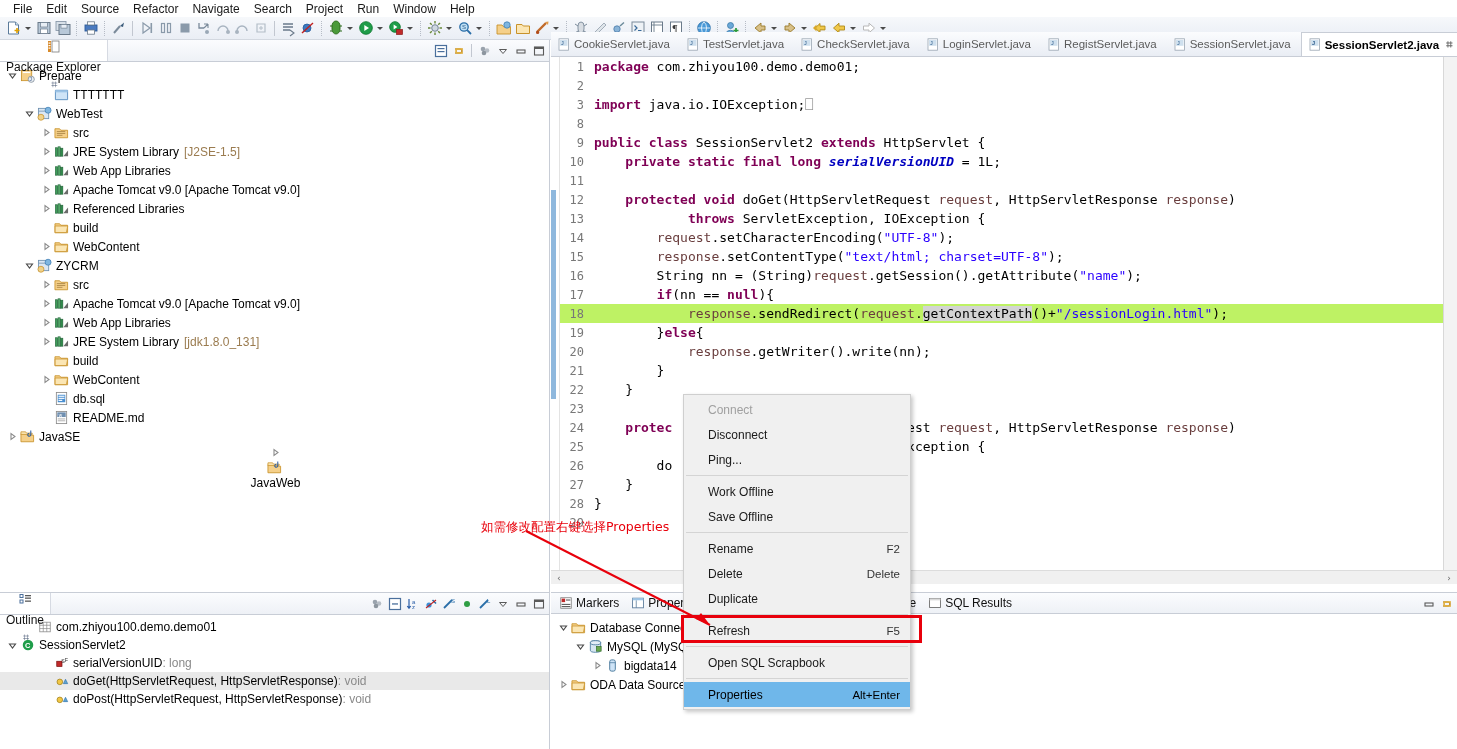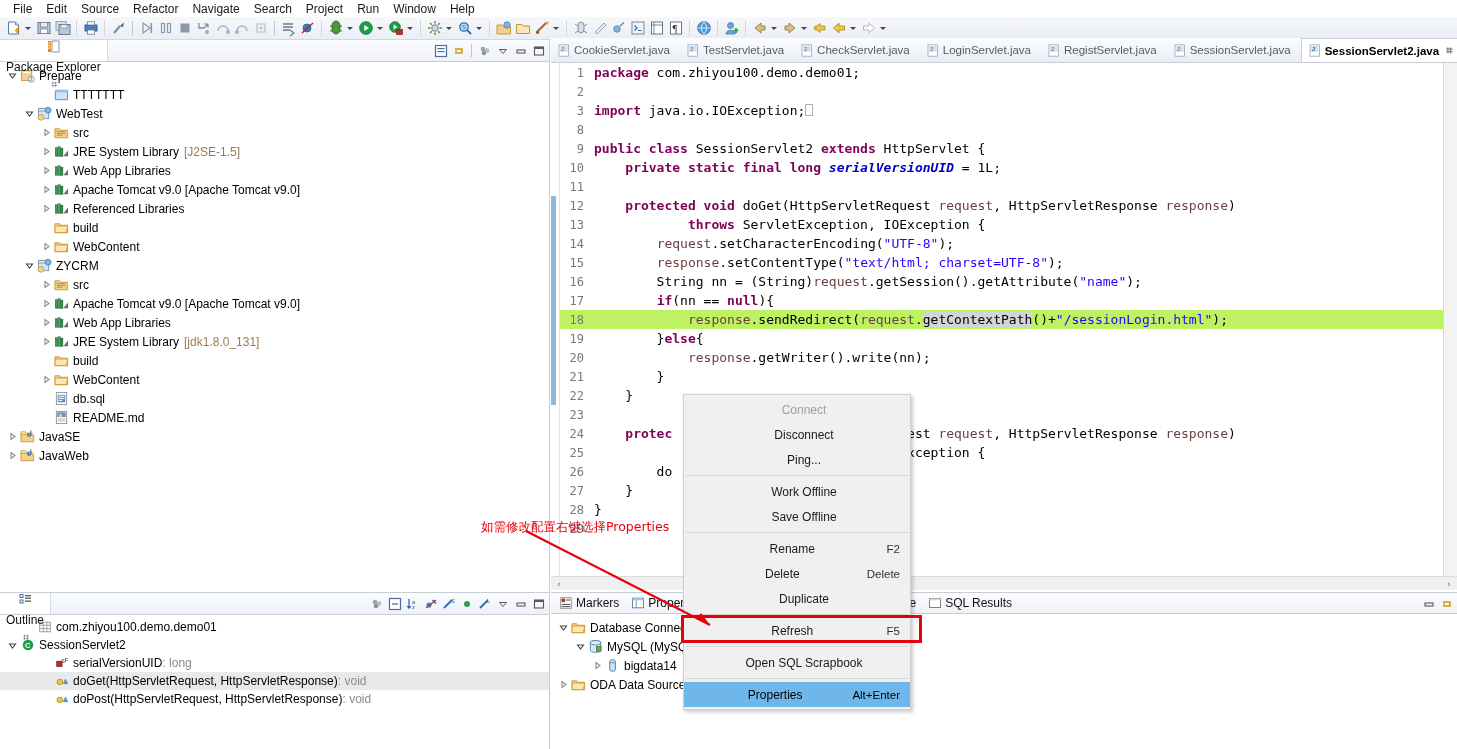--- a/index.html
+++ b/index.html
@@ -114,21 +114,21 @@
   #outline-tree { padding-top: 3px; }
   .orow {
     display: flex; align-items: center; height: 18px;
     font-size: 12px; white-space: nowrap; padding-right: 4px;
   }
   .orow.sel { background: #e9e9e9; }
   .otype { color: #8a8a8a; }
 
   
   #editor-area {
-    position: absolute; left: 551px; top: 38px; width: 906px; height: 552px;
+    position: absolute; left: 551px; top: 32px; width: 906px; height: 552px;
     background: #ffffff;
     overflow: hidden;
   }
   #editor-tabs {
     height: 25px;
     background: linear-gradient(to bottom, #fbfcfe, #e9edf4);
     border-bottom: 1px solid #c8cdd6;
     display: flex; align-items: flex-end;
     position: relative;
   }
@@ -232,21 +232,21 @@
     z-index: 50;
     font-size: 12px;
   }
   .ctx-item {
     display: flex; align-items: center;
     height: 25px; padding: 0 10px 0 24px;
     color: #1a1a1a; white-space: nowrap;
   }
   .ctx-item.disabled { color: #a0a0a0; }
   .ctx-item.highlight { background: #6fb7ea; color: #000; }
-  .ctx-item .ctx-label { flex: 1; text-align: center; }
+  .ctx-item .ctx-label { flex: 1; }
   .ctx-item .ctx-accel { color: #333; margin-left: 10px; font-size: 11.5px; }
   .ctx-item.highlight .ctx-accel { color: #000; }
   .ctx-sep { height: 1px; background: #d4d4d4; margin: 3px 2px; }
 
   
   #red-box {
     position: absolute; left: 681px; top: 615px; width: 241px; height: 28px;
     border: 3px solid #e8000b; z-index: 60; pointer-events: none;
   }
   
@@ -852,21 +852,21 @@
           </span>
           <span class="ticon">
             <svg width="15" height="15" viewBox="0 0 16 16">
               <path d="M1 5 h5 l1.3 1.6 h7.2 v7 h-13.5 z" fill="#f5d08a" stroke="#c8922a" stroke-width="0.9"></path>
               <path d="M1 3 h5 l1 1.4 h6 v1.4 h-12 z" fill="#fbe6b4" stroke="#c8922a" stroke-width="0.8"></path>
               <path d="M11.5 1.5 v4.5 M10 4.5 a1.6 1.6 0 1 0 1.5 1.5" fill="none" stroke="#2a5ea8" stroke-width="1.1"></path>
             </svg>
           </span>
           <span class="tlabel">JavaSE</span>
         </div>
-        <div class="trow" style="padding-left: 6px;">
+        <div class="trow" style="padding-left: 6px; flex-direction: column;">
           <span class="twist">
             <svg width="9" height="9" viewBox="0 0 9 9">
               <path d="M3 1.5 L3 7.5 L7 4.5 Z" fill="none" stroke="#8a8a8a" stroke-width="1.1"></path>
             </svg>
           </span>
           <span class="ticon">
             <svg width="15" height="15" viewBox="0 0 16 16">
               <path d="M1 5 h5 l1.3 1.6 h7.2 v7 h-13.5 z" fill="#f5d08a" stroke="#c8922a" stroke-width="0.9"></path>
               <path d="M1 3 h5 l1 1.4 h6 v1.4 h-12 z" fill="#fbe6b4" stroke="#c8922a" stroke-width="0.8"></path>
               <path d="M11.5 1.5 v4.5 M10 4.5 a1.6 1.6 0 1 0 1.5 1.5" fill="none" stroke="#2a5ea8" stroke-width="1.1"></path>

